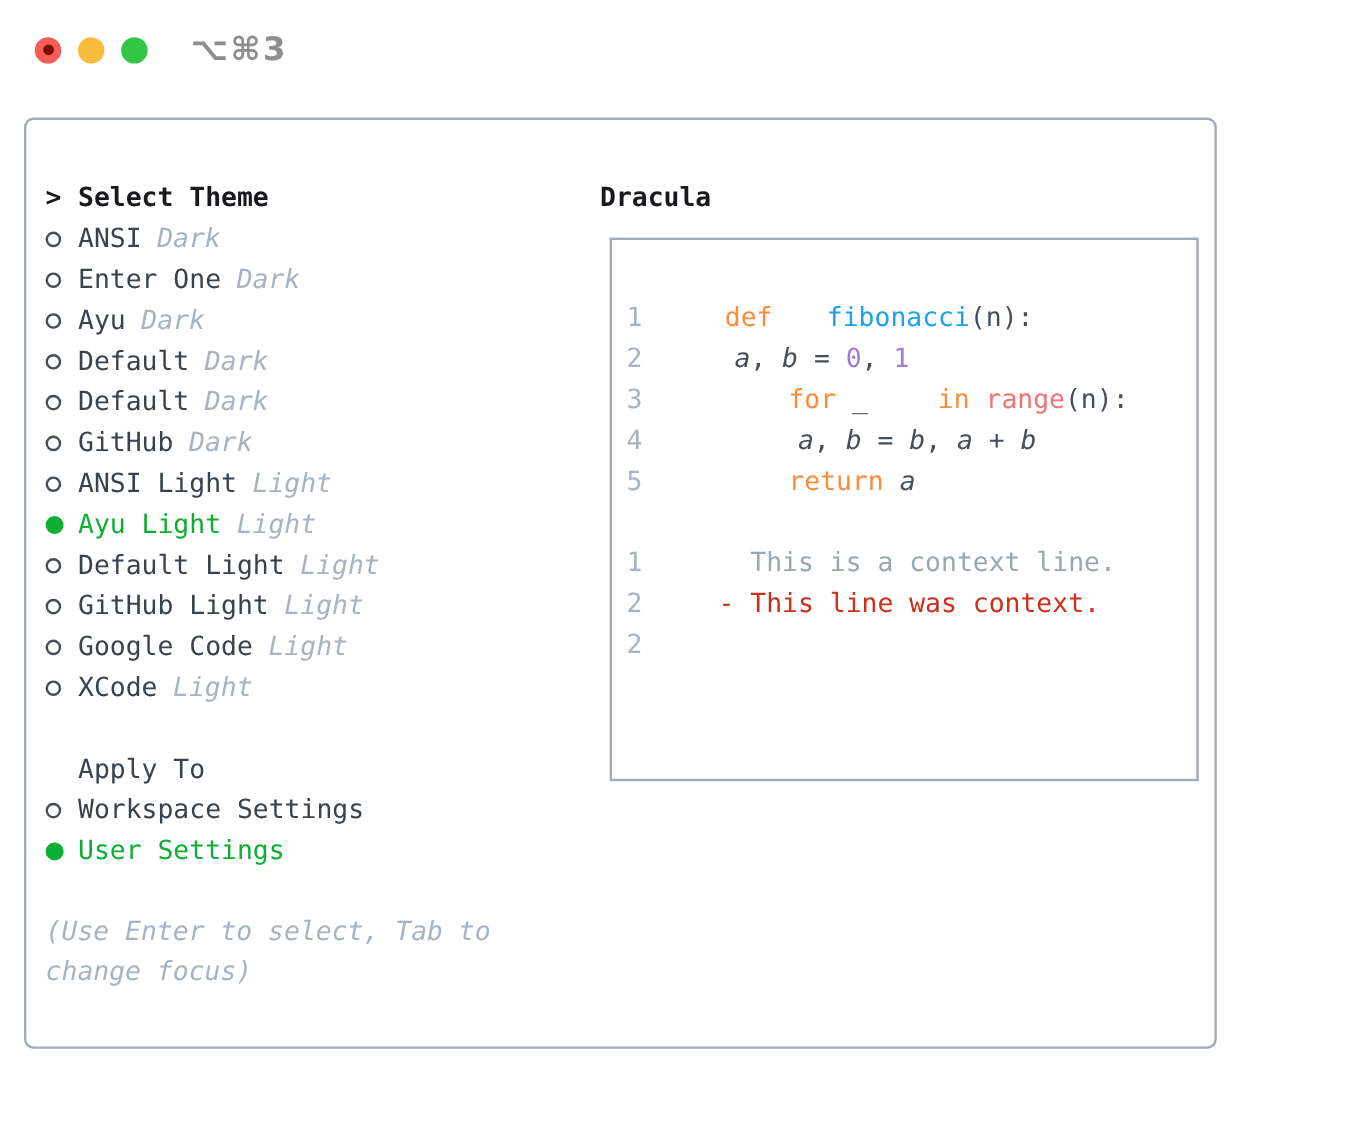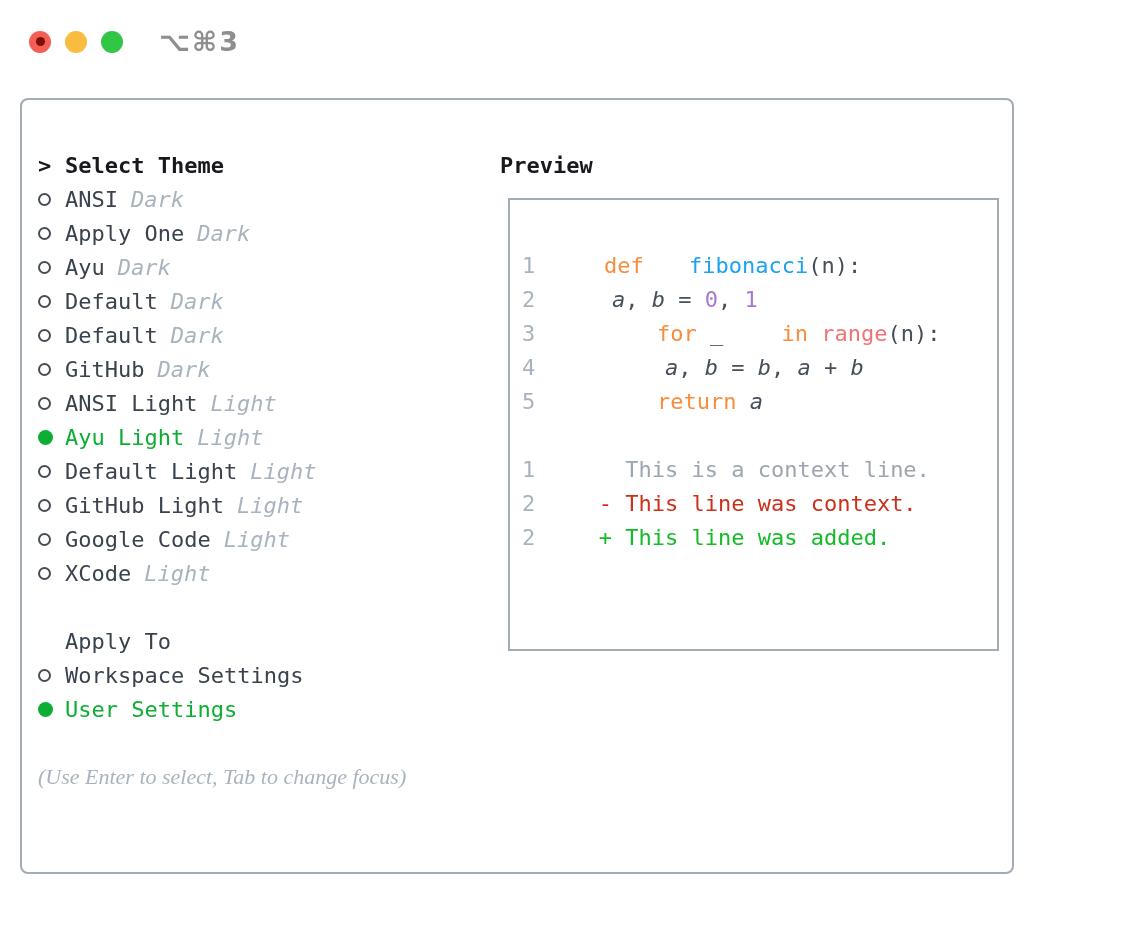--- a/index.html
+++ b/index.html
@@ -43,21 +43,21 @@
   .marker{width:27px;flex:0 0 27px;display:flex;align-items:center;}
   .prompt{font-weight:bold;color:var(--header-text);}
   .bold{font-weight:bold;color:var(--header-text);}
   .radio{width:13px;height:13px;border:2px solid var(--ring);border-radius:50%;box-sizing:border-box;}
   .radio.filled{width:15px;height:15px;border:none;background:var(--green);}
   .row.selected .label{color:var(--green);}
   .suffix{color:var(--muted);margin-left:13px;font-style:italic;}
   .spacer{height:34px;}
   .hint{
     width:430px;font-size:22px;line-height:34px;
-    color:var(--muted);font-style:italic;white-space:normal;font-family:Liberation Serif, serif;
+    color:var(--muted);font-style:italic;white-space:normal;
   }
   
   .preview-header{
     position:absolute;left:478px;top:48px;height:34px;
     display:flex;align-items:center;font-size:22px;
   }
   .preview-box{
     position:absolute;left:486px;top:98px;
     width:475px;height:401px;
     border:2px solid var(--border);
@@ -105,21 +105,21 @@
     <span class="marker">
               <span class="radio"></span>
             </span>
     <span class="label">ANSI</span>
     <span class="suffix">Dark</span>
   </div>
           <div class="row option">
     <span class="marker">
               <span class="radio"></span>
             </span>
-    <span class="label">Apply One</span>
+    <span class="label">Enter One</span>
     <span class="suffix">Dark</span>
   </div>
           <div class="row option">
     <span class="marker">
               <span class="radio"></span>
             </span>
     <span class="label">Ayu</span>
     <span class="suffix">Dark</span>
   </div>
           <div class="row option">
@@ -209,21 +209,21 @@
     <span class="label">User Settings</span>
 
   </div>
         </div>
 
       <div class="spacer"></div>
 
       <div class="hint">(Use Enter to select, Tab to change focus)</div>
     </div>
 
-    <div class="preview-header bold">Preview</div>
+    <div class="preview-header bold">Dracula</div>
 
     <div class="preview-box" id="preview-box">
         <div class="pline">
     <span class="ln">1</span>
     <span class="lcontent"><span class="tok-keyword">def</span><span class="tok-code"> </span><span class="tok-function">fibonacci</span><span class="tok-code">(n):</span></span>
   </div>
         <div class="pline">
     <span class="ln">2</span>
     <span class="lcontent"><span class="tok-code">    </span><span class="tok-var">a</span><span class="tok-code">, </span><span class="tok-var">b</span><span class="tok-code"> = </span><span class="tok-number">0</span><span class="tok-code">, </span><span class="tok-number">1</span></span>
   </div>
@@ -246,18 +246,17 @@
         <div class="pline">
     <span class="ln">1</span>
     <span class="lcontent"><span class="tok-context">     This is a context line.</span></span>
   </div>
         <div class="pline">
     <span class="ln">2</span>
     <span class="lcontent"><span class="tok-deleted">   - This line was context.</span></span>
   </div>
         <div class="pline">
     <span class="ln">2</span>
-    <span class="lcontent"><span class="tok-added">   + This line was added.</span></span>
   </div>
       </div>
 
   </div>
 </div>
 
 </body></html>

